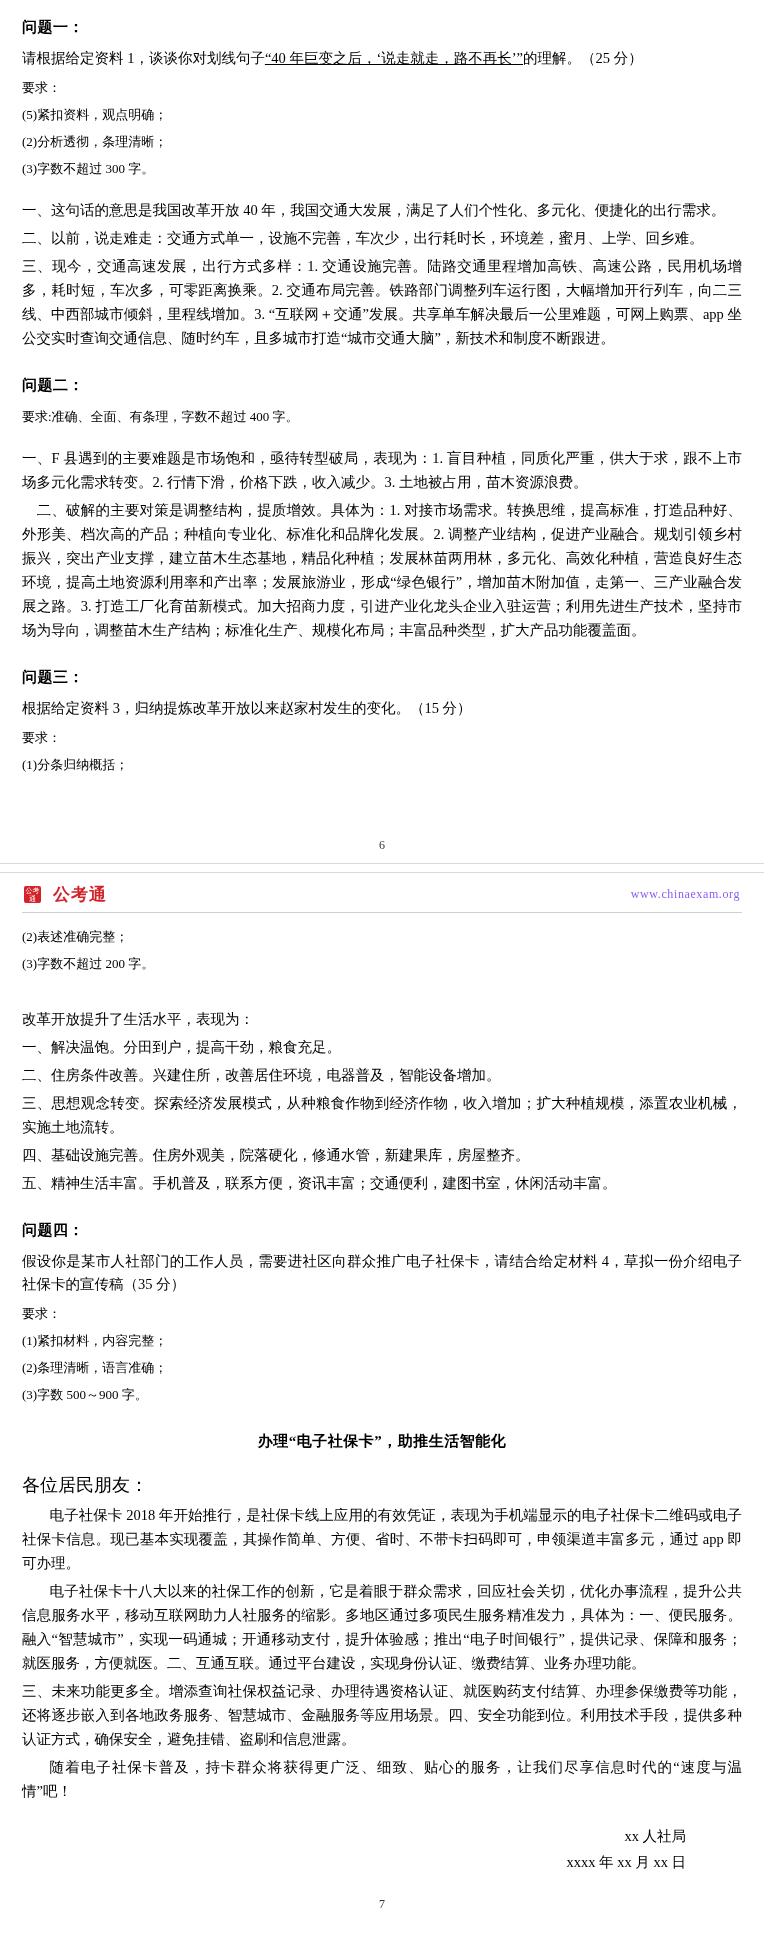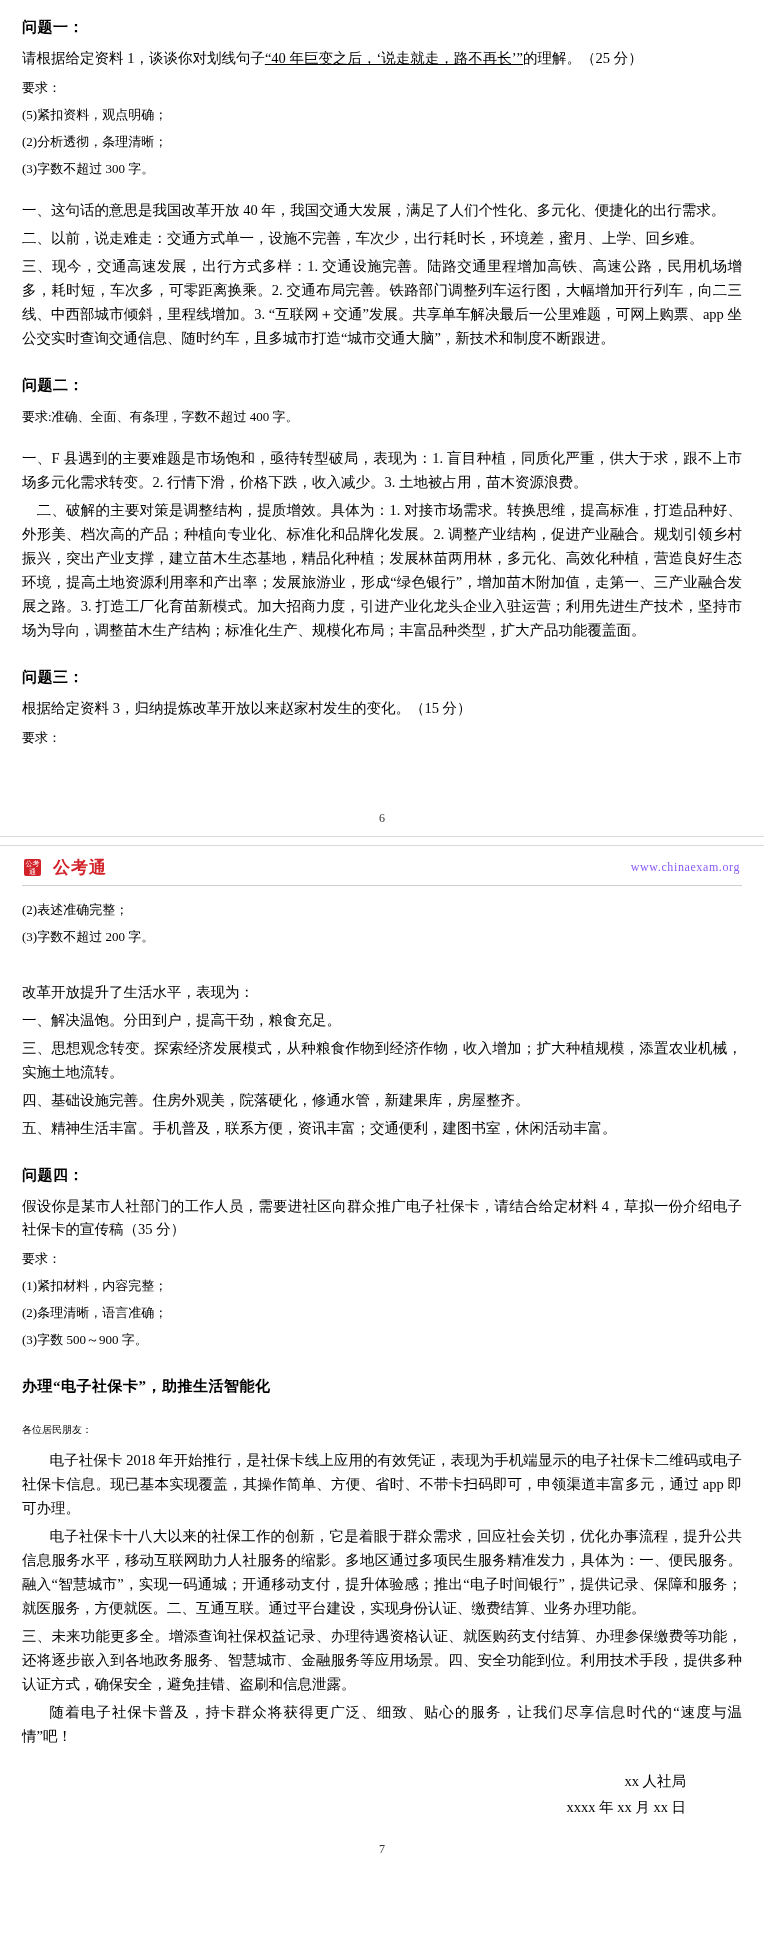--- a/index.html
+++ b/index.html
@@ -99,28 +99,28 @@
     font-weight: bold;
     letter-spacing: 1px;
   }
   .site-url {
     font-family: "Liberation Serif", serif;
     font-size: 12px;
     color: #8b5cf6;
     letter-spacing: .6px;
   }
   .essay-title {
-    text-align: left;
+    text-align: center;
     font-weight: bold;
     font-size: 15px;
     margin: 26px 0 22px 0;
     letter-spacing: .5px;
   }
   .salutation {
-    font-size: 10px;
+    font-size: 18px;
     line-height: 24px;
     margin: 0 0 6px 0;
   }
   .sign {
     font-size: 14.5px;
     line-height: 26px;
     margin: 0;
     padding-right: 56px;
     text-align: right;
   }
@@ -152,20 +152,21 @@
     <p class="req">要求:准确、全面、有条理，字数不超过 400 字。</p>
     <div class="block-gap"></div>
     <p class="ans">一、F 县遇到的主要难题是市场饱和，亟待转型破局，表现为：1. 盲目种植，同质化严重，供大于求，跟不上市场多元化需求转变。2. 行情下滑，价格下跌，收入减少。3. 土地被占用，苗木资源浪费。</p>
     <p class="ans">　二、破解的主要对策是调整结构，提质增效。具体为：1. 对接市场需求。转换思维，提高标准，打造品种好、外形美、档次高的产品；种植向专业化、标准化和品牌化发展。2. 调整产业结构，促进产业融合。规划引领乡村振兴，突出产业支撑，建立苗木生态基地，精品化种植；发展林苗两用林，多元化、高效化种植，营造良好生态环境，提高土地资源利用率和产出率；发展旅游业，形成“绿色银行”，增加苗木附加值，走第一、三产业融合发展之路。3. 打造工厂化育苗新模式。加大招商力度，引进产业化龙头企业入驻运营；利用先进生产技术，坚持市场为导向，调整苗木生产结构；标准化生产、规模化布局；丰富品种类型，扩大产品功能覆盖面。</p>
   </div>
 
   <div>
     <div class="q-title q-title-2">问题三：</div>
     <p class="line">根据给定资料 3，归纳提炼改革开放以来赵家村发生的变化。（15 分）</p>
     <p class="req">要求：</p>
+    <p class="req">(1)分条归纳概括；</p>
   </div>
 
   <div class="spacer-answer"></div>
   <div class="page-num">6</div>
 </div>
 
 <div class="page-gap"></div>
 
 <div class="page page-2">
 
@@ -178,20 +179,21 @@
   </div>
 
   <p class="req">(2)表述准确完整；</p>
   <p class="req">(3)字数不超过 200 字。</p>
 
   <div class="block-gap"></div>
   <div class="block-gap"></div>
 
   <p class="ans">改革开放提升了生活水平，表现为：</p>
   <p class="ans">一、解决温饱。分田到户，提高干劲，粮食充足。</p>
+  <p class="ans">二、住房条件改善。兴建住所，改善居住环境，电器普及，智能设备增加。</p>
   <p class="ans">三、思想观念转变。探索经济发展模式，从种粮食作物到经济作物，收入增加；扩大种植规模，添置农业机械，实施土地流转。</p>
   <p class="ans">四、基础设施完善。住房外观美，院落硬化，修通水管，新建果库，房屋整齐。</p>
   <p class="ans">五、精神生活丰富。手机普及，联系方便，资讯丰富；交通便利，建图书室，休闲活动丰富。</p>
 
   <div>
     <div class="q-title q-title-2">问题四：</div>
     <p class="line">假设你是某市人社部门的工作人员，需要进社区向群众推广电子社保卡，请结合给定材料 4，草拟一份介绍电子社保卡的宣传稿（35 分）</p>
     <p class="req">要求：</p>
     <p class="req">(1)紧扣材料，内容完整；</p>
     <p class="req">(2)条理清晰，语言准确；</p>

